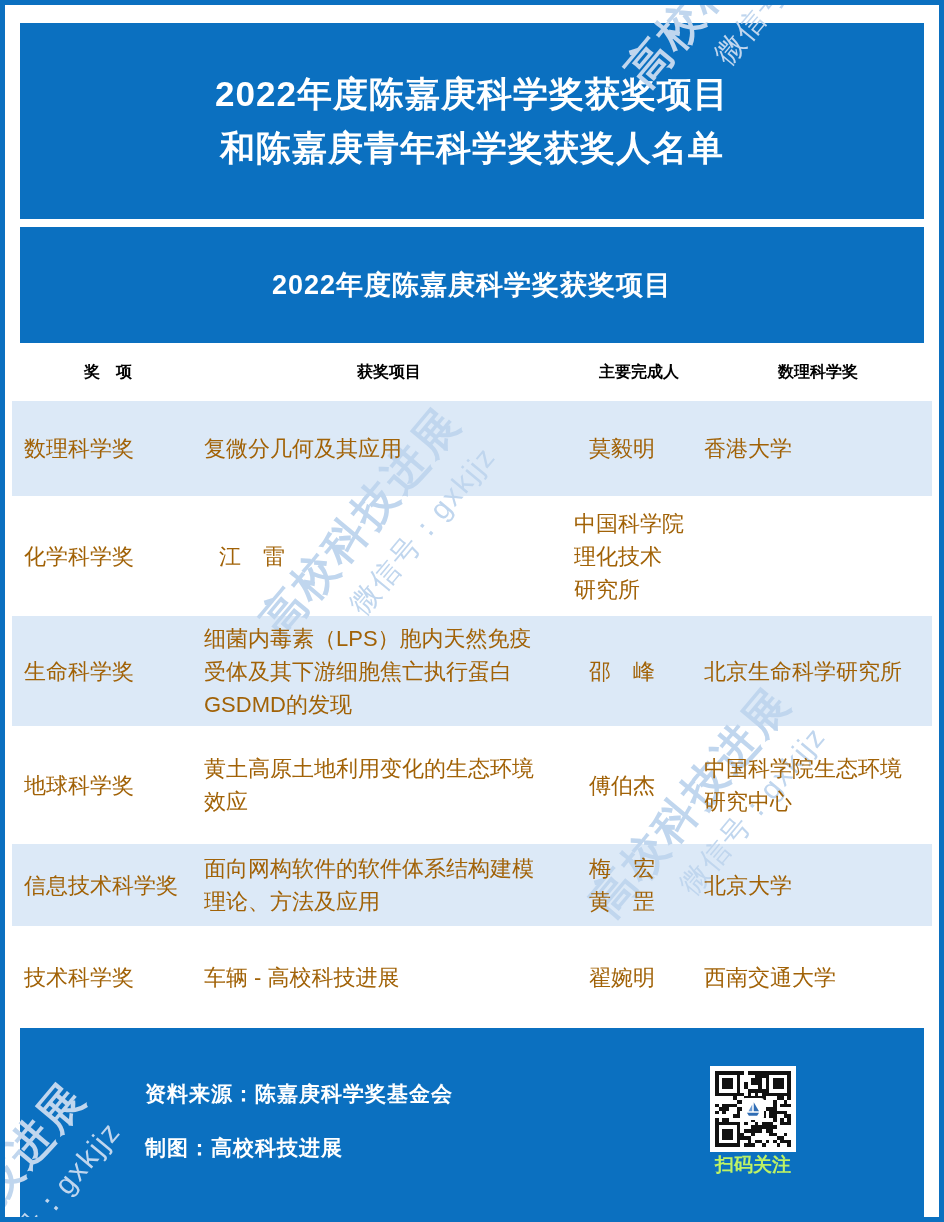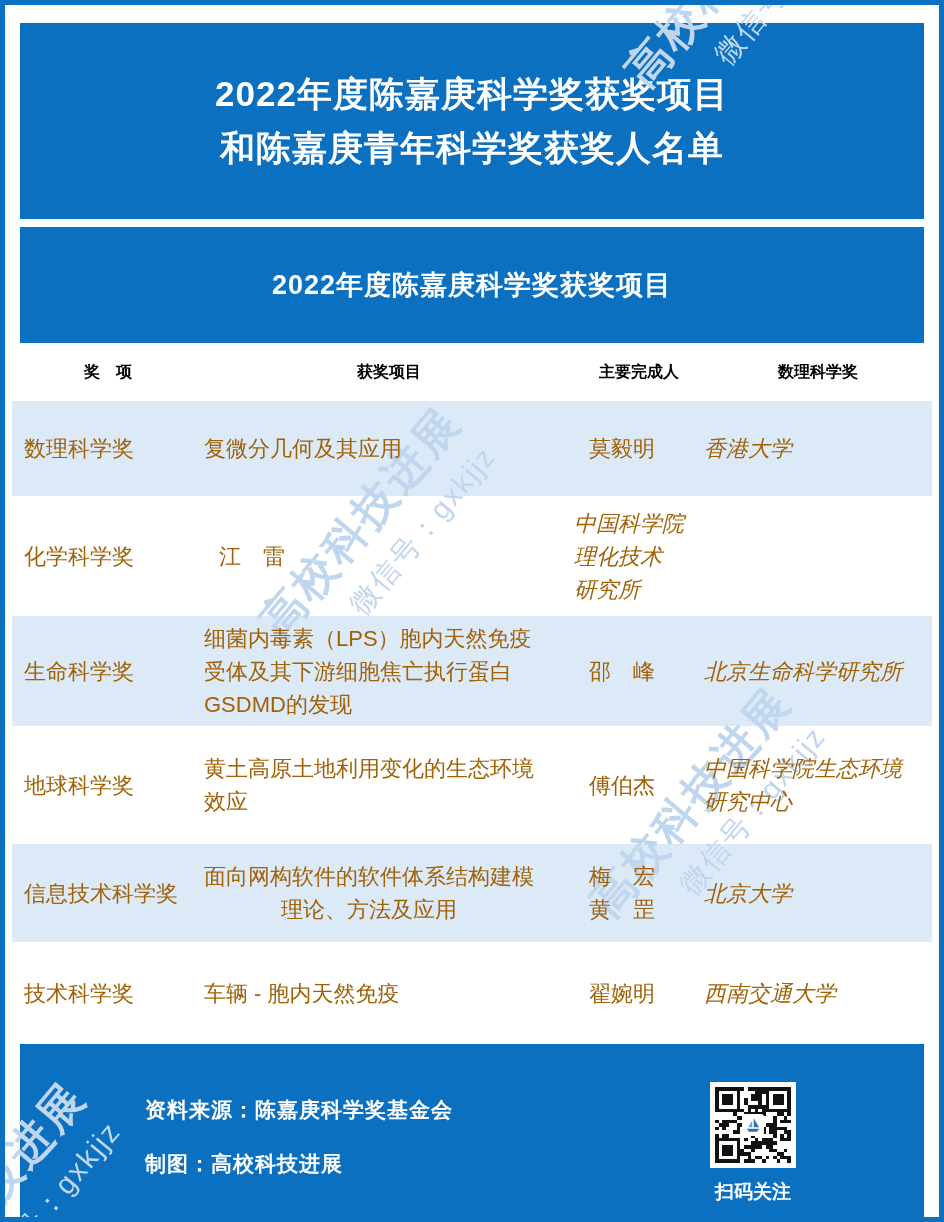--- a/index.html
+++ b/index.html
@@ -46,24 +46,24 @@
     font-weight:bold; font-size:16px; color:#000000;
   }
   .drow .cell {
     display:flex; align-items:center;
     font-size:22px; color:#a16207; line-height:1.5;
     white-space:pre-line;
   }
   .drow .cell span { position:relative; z-index:2; white-space:pre-line; }
   .drow .c1 { padding-left:12px; }
   .drow .c3 { padding-left:15px; }
-  .drow .c4 { padding-right:18px;font-style:italic; }
+  .drow .c4 { padding-right:18px; }
   .shaded { background:#dce9f7; }
   .h1 { height:95px; } .h2 { height:120px; } .h3 { height:110px; }
-  .h4 { height:118px; }  .h5 { height:98px;text-align:center; }  .h6 { height:102px; }
+  .h4 { height:118px; }  .h5 { height:82px; }  .h6 { height:102px; }
   
   .footer-box {
     margin:0 15px; height:219px;
     background:#0b70c0; position:relative;
   }
   .footer-line { position:absolute; color:#ffffff; font-size:21px; font-weight:bold; letter-spacing:1px; }
   .src { left:125px; top:52px; }
   .credit { left:125px; top:106px; }
   .qr-pad {
     position:absolute; left:690px; top:38px;
@@ -77,22 +77,22 @@
   }
   .qr-grid i { display:block; }
   .qr-grid i.on { background:#111111; }
   .qr-logo {
     position:absolute; left:50%; top:50%; width:22px; height:22px;
     transform:translate(-50%,-50%);
     background:#ffffff; border-radius:3px;
     display:flex; align-items:center; justify-content:center;
   }
   .qr-caption {
-    position:absolute; left:684px; top:135px; width:98px;
-    text-align:center; color:#ffffff; font-size:19px; font-weight:bold;
+    position:absolute; left:684px; top:124px; width:98px;
+    text-align:center; color:#bef264; font-size:19px; font-weight:bold;
   }
   
   .wm {
     position:absolute; z-index:1; width:320px;
     transform:rotate(-50deg);
     color:#c0d6ee; text-align:left; pointer-events:none;
   }
   .wm .l1 { font-size:44px; font-weight:bold; letter-spacing:3px; white-space:nowrap; }
   .wm .l2 { font-size:29px; letter-spacing:2px; margin:4px 0 0 70px; white-space:nowrap; }
 </style>
@@ -174,21 +174,21 @@
       <div class="cell c1"><span>信息技术科学奖</span></div>
       <div class="cell c2"><span>面向网构软件的软件体系结构建模
 理论、方法及应用</span></div>
       <div class="cell c3"><span>梅　宏
 黄　罡</span></div>
       <div class="cell c4"><span>北京大学</span></div>
     </div>
 
     <div class="trow drow h6">
       <div class="cell c1"><span>技术科学奖</span></div>
-      <div class="cell c2"><span>车辆 - 胞内天然免疫</span></div>
+      <div class="cell c2"><span>车辆 - 高校科技进展</span></div>
       <div class="cell c3"><span>翟婉明</span></div>
       <div class="cell c4"><span>西南交通大学</span></div>
     </div>
 
   </div>
 
   <div class="footer-box">
     <div class="footer-line src">资料来源：陈嘉庚科学奖基金会</div>
     <div class="footer-line credit">制图：高校科技进展</div>
 

